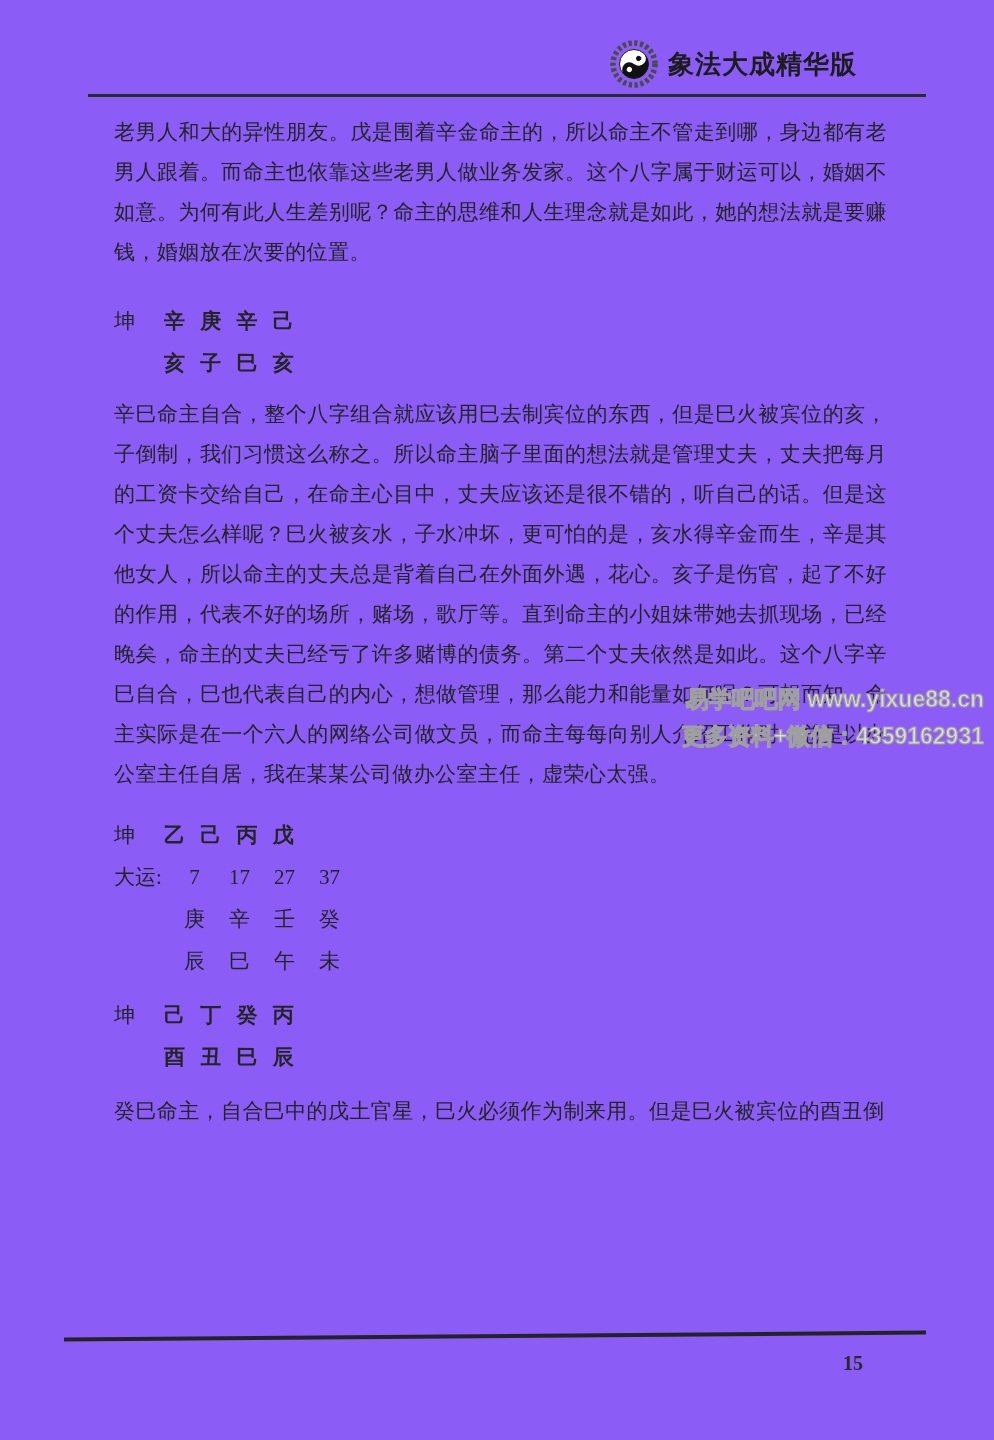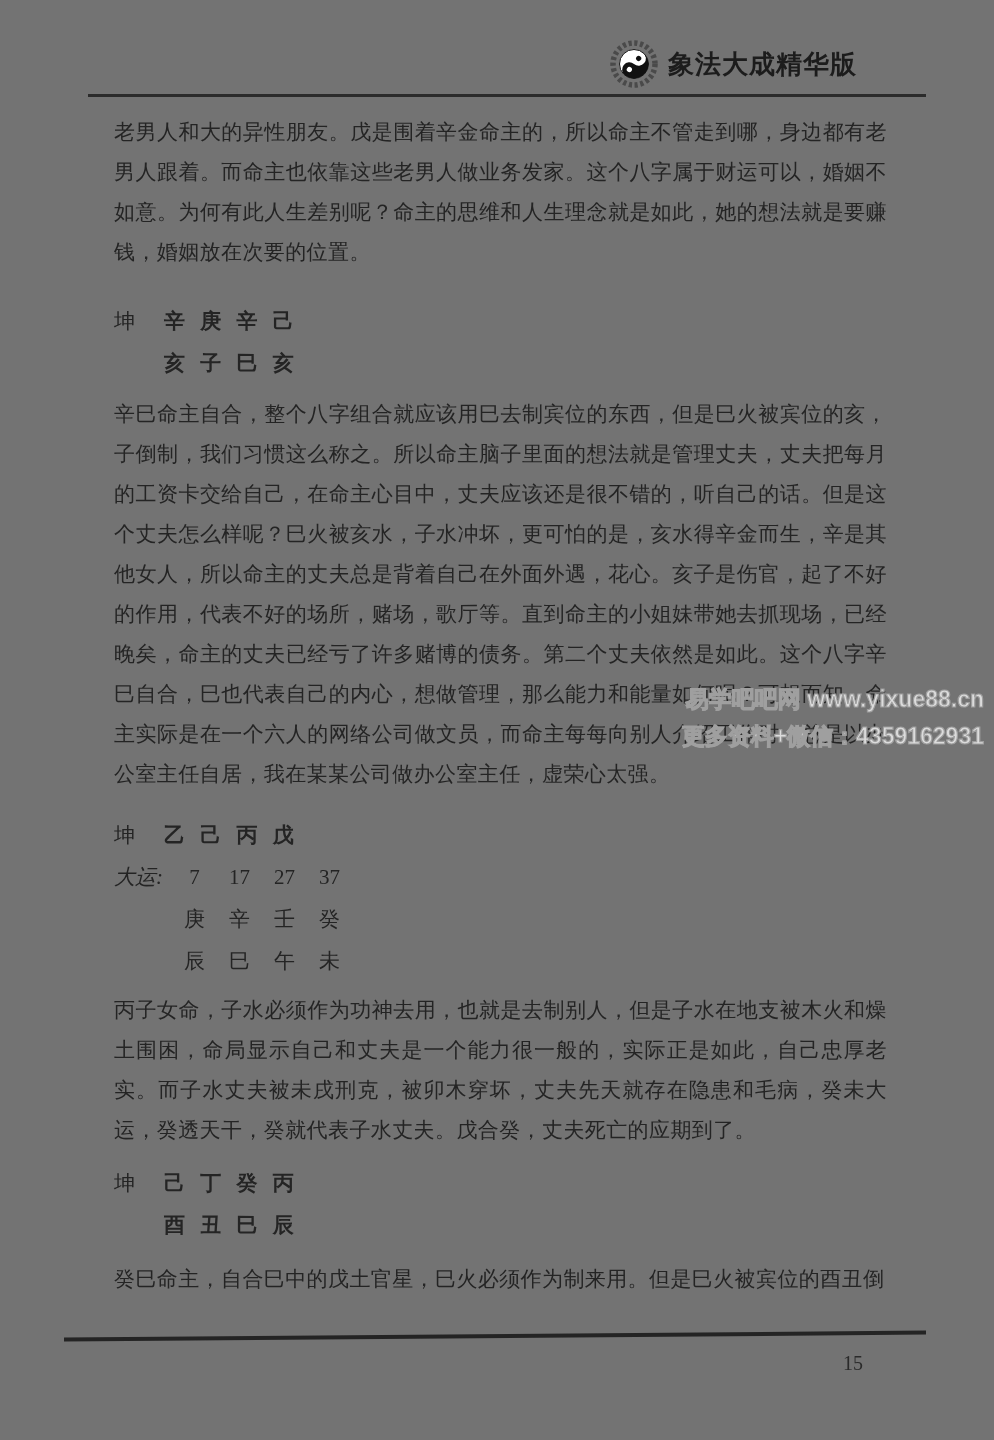--- a/index.html
+++ b/index.html
@@ -1,21 +1,21 @@
 <!DOCTYPE html>
 <html><head>
 <meta charset="utf-8">
 <style>
   * { box-sizing: border-box; }
   html, body { margin: 0; padding: 0; background: #ffffff; }
   .page {
     position: relative;
     width: 994px;
     height: 1440px;
-    background: #737373;
+    background: #8b5cf6;
     overflow: hidden;
     font-family: "Liberation Serif", "DejaVu Serif", serif;
     color: #232323;
   }
 
   
   .header {
     position: absolute;
     top: 40px;
     left: 610px;
@@ -60,21 +60,21 @@
   .mt-para2  { margin-top: 10px; }
   .mt-chart2 { margin-top: 20px; }
   .mt-para3  { margin-top: 8px; }
   .mt-chart3 { margin-top: 12px; }
   .mt-para4  { margin-top: 13px; }
 
   
   .chart-block { font-size: 21px; color: #242424; }
   .chart-row { display: flex; align-items: baseline; height: 42px; line-height: 42px; }
   .chart-label { display: inline-block; width: 50px; flex: 0 0 50px; }
-  .chart-label.wide { width: 58px; flex-basis: 58px; font-style: italic; }
+  .chart-label.wide { width: 58px; flex-basis: 58px; }
   .chart-chars { letter-spacing: 5px; white-space: pre; font-weight: bold; }
   .dy-grid { display: inline-flex; }
   .dy-cell { display: inline-block; width: 45px; text-align: center; }
 
   
   .watermark {
     position: absolute;
     top: 681px;
     right: 10px;
     text-align: right;
@@ -97,20 +97,21 @@
     height: 4px;
     background: #242424;
     transform: rotate(-0.45deg);
   }
   .page-number {
     position: absolute;
     top: 1352px;
     left: 843px;
     font-size: 20px;
     color: #2a2a2a;
+    font-weight: bold;
   }
 </style>
 </head>
 <body>
 
 <div class="page">
 
   <div class="header">
     <svg class="logo-icon" viewBox="0 0 48 48" aria-hidden="true">
       <circle cx="24" cy="24" r="21" fill="none" stroke="#4a4a4a" stroke-width="5.5" stroke-dasharray="3.2 2.6"></circle>
@@ -167,21 +168,20 @@
         <span class="chart-label wide"></span>
         <span class="dy-grid">
           <span class="dy-cell">辰</span>
           <span class="dy-cell">巳</span>
           <span class="dy-cell">午</span>
           <span class="dy-cell">未</span>
         </span>
       </div>
     </div>
 
-    <p class="body-para mt-para3">丙子女命，子水必须作为功神去用，也就是去制别人，但是子水在地支被木火和燥土围困，命局显示自己和丈夫是一个能力很一般的，实际正是如此，自己忠厚老实。而子水丈夫被未戌刑克，被卯木穿坏，丈夫先天就存在隐患和毛病，癸未大运，癸透天干，癸就代表子水丈夫。戊合癸，丈夫死亡的应期到了。</p>
 
     <div class="chart-block mt-chart3">
       <div class="chart-row">
         <span class="chart-label">坤</span>
         <span class="chart-chars">己 丁 癸 丙</span>
       </div>
       <div class="chart-row">
         <span class="chart-label"></span>
         <span class="chart-chars">酉 丑 巳 辰</span>
       </div>

